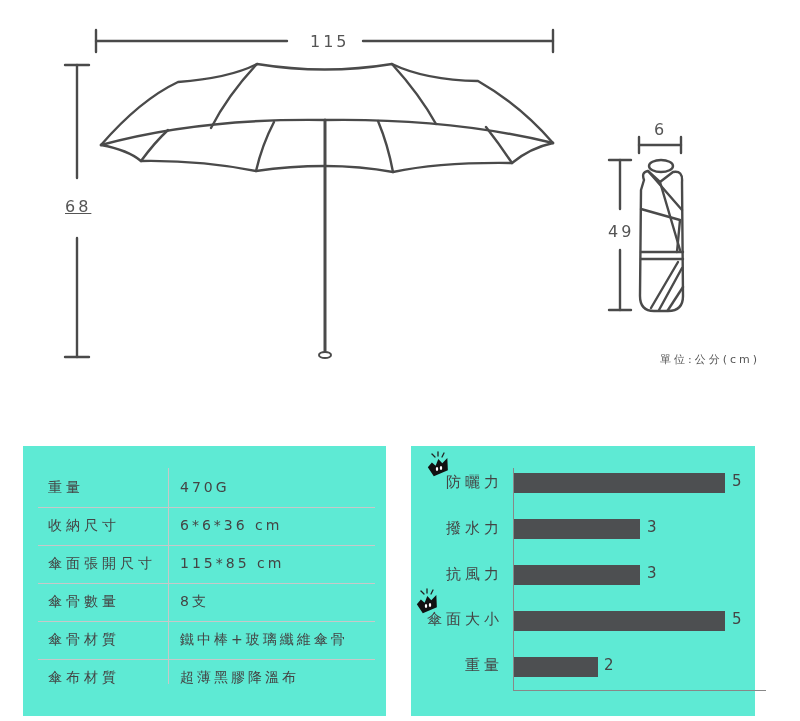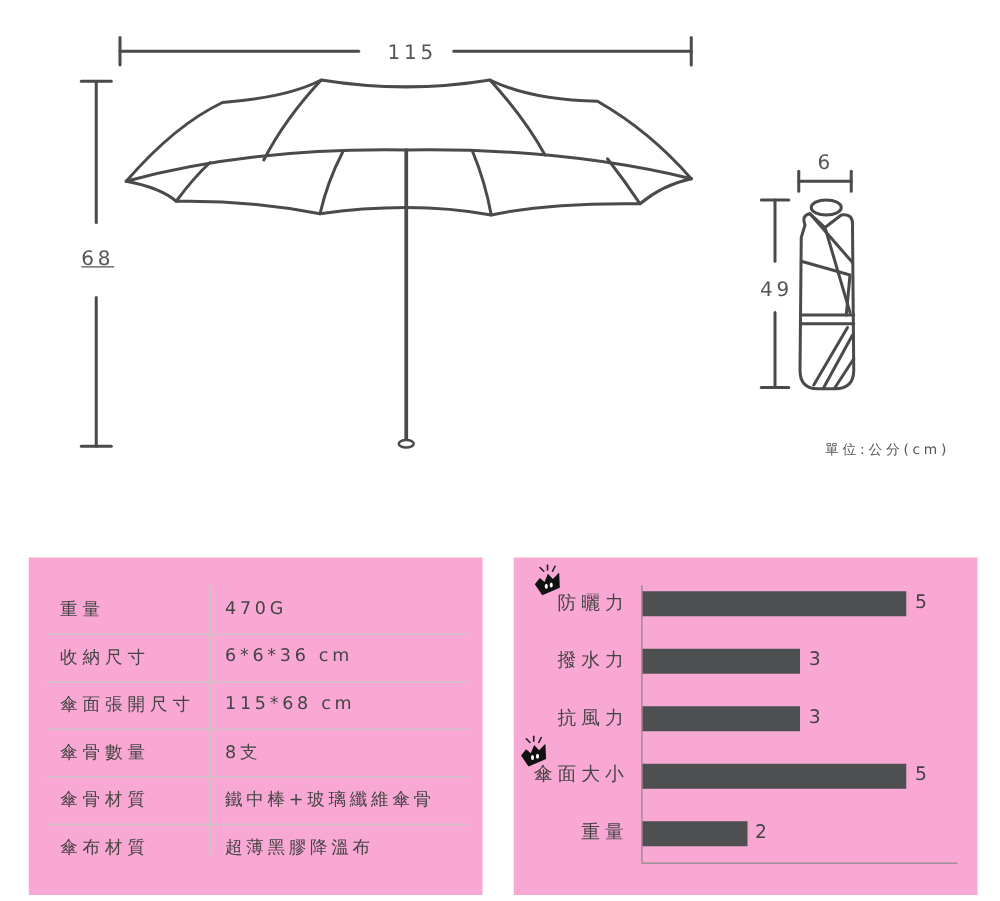--- a/index.html
+++ b/index.html
@@ -2,23 +2,23 @@
 <html><head>
 <meta charset="utf-8">
 <style>
   html, body { margin:0; padding:0; }
   body { width:800px; height:721px; background:#ffffff; position:relative; overflow:hidden;
          font-family:"DejaVu Sans","Liberation Sans",sans-serif; color:#444; }
   .dim-label { position:absolute; font-size:16px; letter-spacing:3px; color:#555; background:#fff; padding:0 4px; }
   .unit-label { position:absolute; left:660px; top:352px; font-size:11px; letter-spacing:3px; color:#555; }
   svg.drawing { position:absolute; left:0; top:0; }
 
-  .panel { position:absolute; background:#f9a8d4;text-decoration:underline; }
+  .panel { position:absolute; background:#5eead4;text-decoration:underline; }
   #spec-panel { left:23px; top:446px; width:363px; height:270px; }
-  #chart-panel { left:411px; top:446px; width:371px; height:270px; }
+  #chart-panel { left:411px; top:446px; width:344px; height:270px; }
 
   .spec-table { position:absolute; left:15px; top:24px; width:337px; }
   .spec-row { position:relative; height:37px; border-bottom:1px solid #c8c8c8; }
   .spec-row:last-child { border-bottom:none; }
   .spec-key { position:absolute; left:10px; top:9px; font-size:14px; letter-spacing:4px; color:#444; }
   .spec-val { position:absolute; left:142px; top:9px; font-size:14px; letter-spacing:3px; color:#444;text-align:center; }
   .col-divider { position:absolute; left:145px; top:22px; width:1px; height:216px; background:#c8c8c8; }
 
   .chart-label { position:absolute; font-size:15px; letter-spacing:4px; color:#444; text-align:right; width:100px; }
   .bar { position:absolute; height:20px; background:#4d4f51; }
@@ -107,21 +107,21 @@
     <div class="spec-row">
       <span class="spec-key">重量</span>
       <span class="spec-val">470G</span>
     </div>
     <div class="spec-row">
       <span class="spec-key">收納尺寸</span>
       <span class="spec-val">6*6*36 cm</span>
     </div>
     <div class="spec-row">
       <span class="spec-key">傘面張開尺寸</span>
-      <span class="spec-val">115*68 cm</span>
+      <span class="spec-val">115*85 cm</span>
     </div>
     <div class="spec-row">
       <span class="spec-key">傘骨數量</span>
       <span class="spec-val">8支</span>
     </div>
     <div class="spec-row">
       <span class="spec-key">傘骨材質</span>
       <span class="spec-val">鐵中棒+玻璃纖維傘骨</span>
     </div>
     <div class="spec-row">

